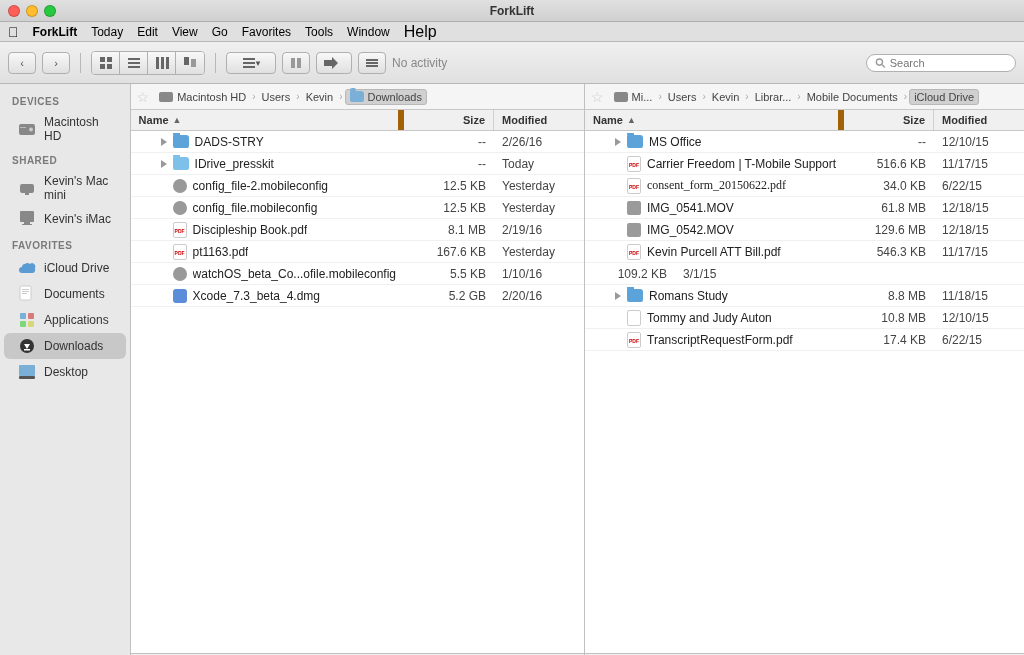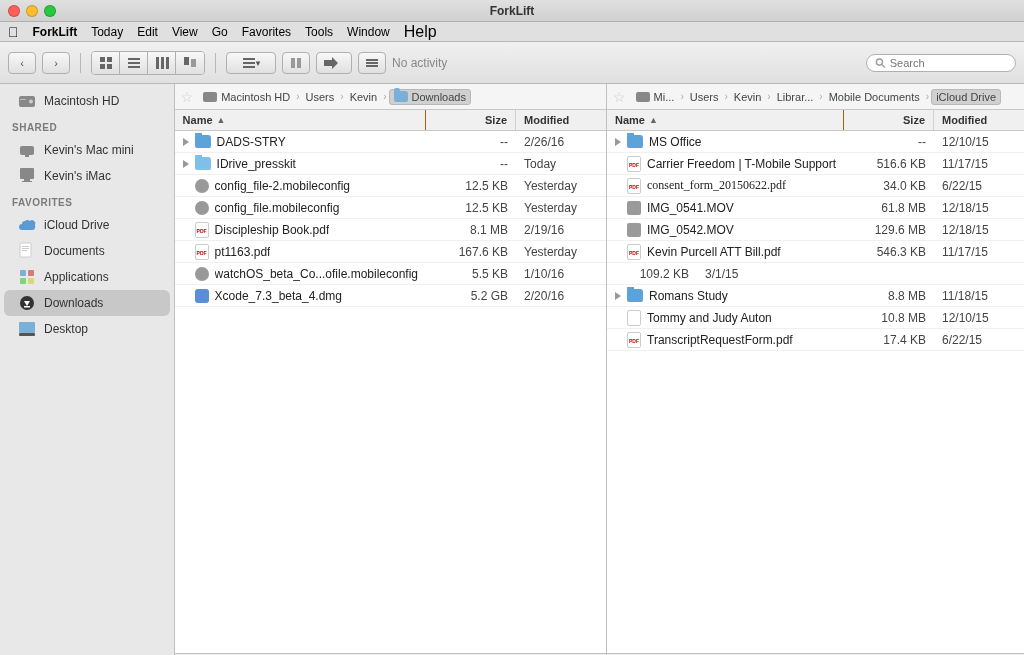--- a/index.html
+++ b/index.html
@@ -240,21 +240,21 @@
       top: 0;
       z-index: 10;
     }
     .col-name {
       flex: 1;
       padding: 4px 8px;
       font-size: 11px;
       font-weight: 600;
       color: #333;
       cursor: pointer;
-      border-right: 1px solid #a16207;
+      border-right: 6px solid #a16207;
       display: flex;
       align-items: center;
       gap: 4px;
     }
     .col-size {
       width: 90px;
       padding: 4px 8px;
       font-size: 11px;
       font-weight: 600;
       color: #333;
@@ -281,20 +281,21 @@
       flex: 1;
       padding: 2px 8px;
       font-size: 12px;
       color: #222;
       display: flex;
       align-items: center;
       gap: 6px;
       overflow: hidden;
       white-space: nowrap;
       text-overflow: ellipsis;
+      margin-left: 22px;
     }
     .file-cell-size {
       width: 90px;
       padding: 2px 8px;
       font-size: 12px;
       color: #444;
       text-align: right;
     }
     .file-cell-modified {
       width: 90px;
@@ -492,20 +493,21 @@
         <circle cx="5" cy="5" r="3.5" stroke="#999" stroke-width="1.5" fill="none"></circle>
         <line x1="8" y1="8" x2="11" y2="11" stroke="#999" stroke-width="1.5"></line>
       </svg>
     <input type="text" placeholder="Search" style="">
   </div>
 </div>
 
 <div class="main-content">
 
   <div class="sidebar">
+    <div class="sidebar-section-label">Devices</div>
 
     <div class="sidebar-item">
       <div class="sidebar-icon">
         <svg width="18" height="18" viewBox="0 0 18 18">
             <rect x="1" y="4" width="16" height="11" rx="2" fill="#888"></rect>
             <circle cx="13" cy="9.5" r="2" fill="#ccc"></circle>
             <rect x="2" y="7" width="6" height="1" fill="#bbb"></rect>
           </svg>
       </div>
       <span class="sidebar-label">Macintosh HD</span>

